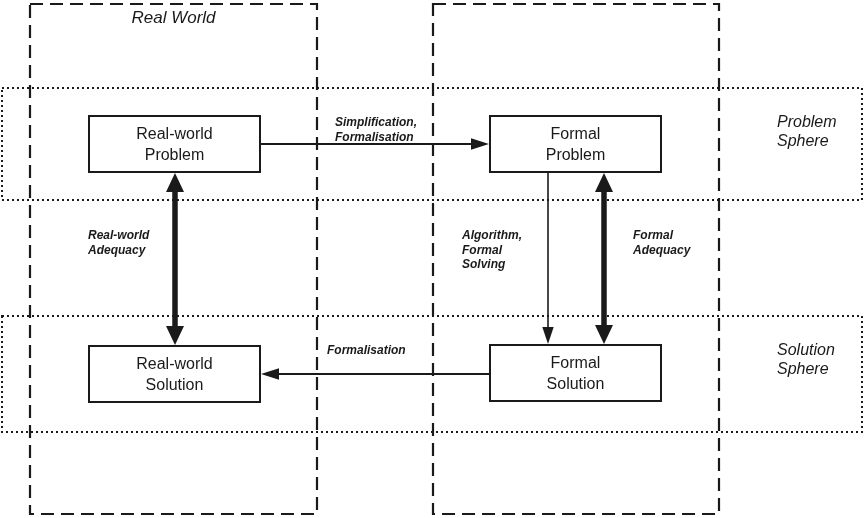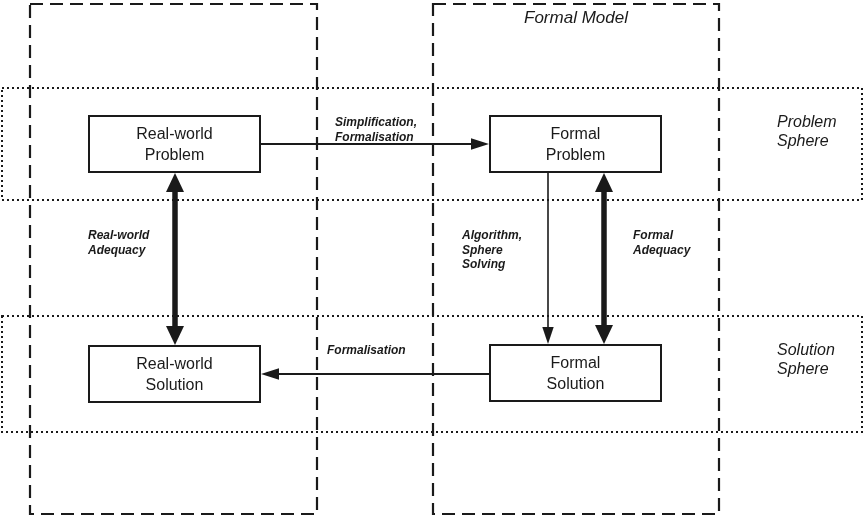--- a/index.html
+++ b/index.html
@@ -78,40 +78,40 @@
     <polygon class="head" points="175,345 166,326 184,326"></polygon>
 
     <line class="vthin" x1="548" y1="173" x2="548" y2="328"></line>
     <polygon class="head" points="548,344 542.3,327 553.7,327"></polygon>
 
     <line class="thick" x1="604" y1="189" x2="604" y2="328"></line>
     <polygon class="head" points="604,173 595,192 613,192"></polygon>
     <polygon class="head" points="604,344 595,325 613,325"></polygon>
   </svg>
 
-  <div class="region-title" style="left:433px; top:8px; width:286px;">Formal Model</div>
+  <div class="region-title" style="left:30px; top:8px; width:287px;">Real World</div>
 
   <div class="sphere-label" style="left:777px; top:112px;">Problem
 Sphere</div>
   <div class="sphere-label" style="left:777px; top:340px;">Solution
 Sphere</div>
 
   <div class="node" style="left:88px; top:115px; width:173px; height:58px;">Real-world
 Problem</div>
   <div class="node" style="left:489px; top:115px; width:173px; height:58px;">Formal
 Problem</div>
   <div class="node" style="left:88px; top:345px; width:173px; height:58px;">Real-world
 Solution</div>
   <div class="node" style="left:489px; top:344px; width:173px; height:58px;">Formal
 Solution</div>
 
   <div class="edge-label" style="left:335px; top:115px;">Simplification,
 Formalisation</div>
   <div class="edge-label" style="left:88px; top:228px;">Real-world
 Adequacy</div>
   <div class="edge-label" style="left:462px; top:228px;">Algorithm,
-Sphere
+Formal
 Solving</div>
   <div class="edge-label" style="left:633px; top:228px;">Formal
 Adequacy</div>
   <div class="edge-label" style="left:327px; top:343px;">Formalisation</div>
 
 </div>
 
 </body></html>

